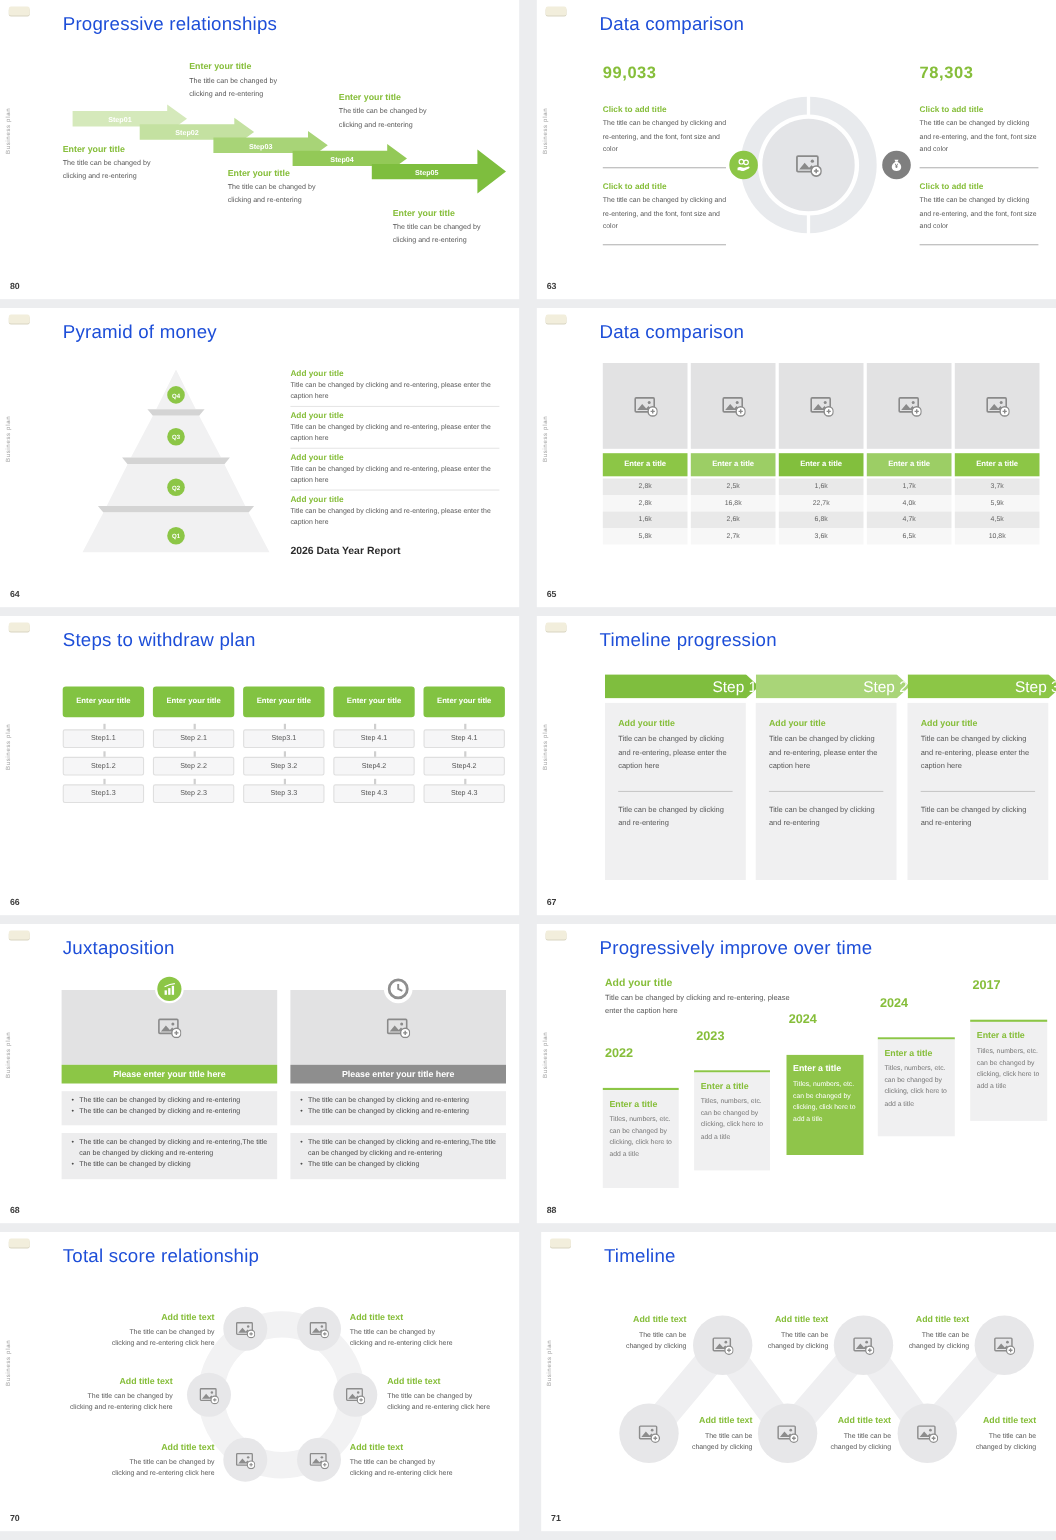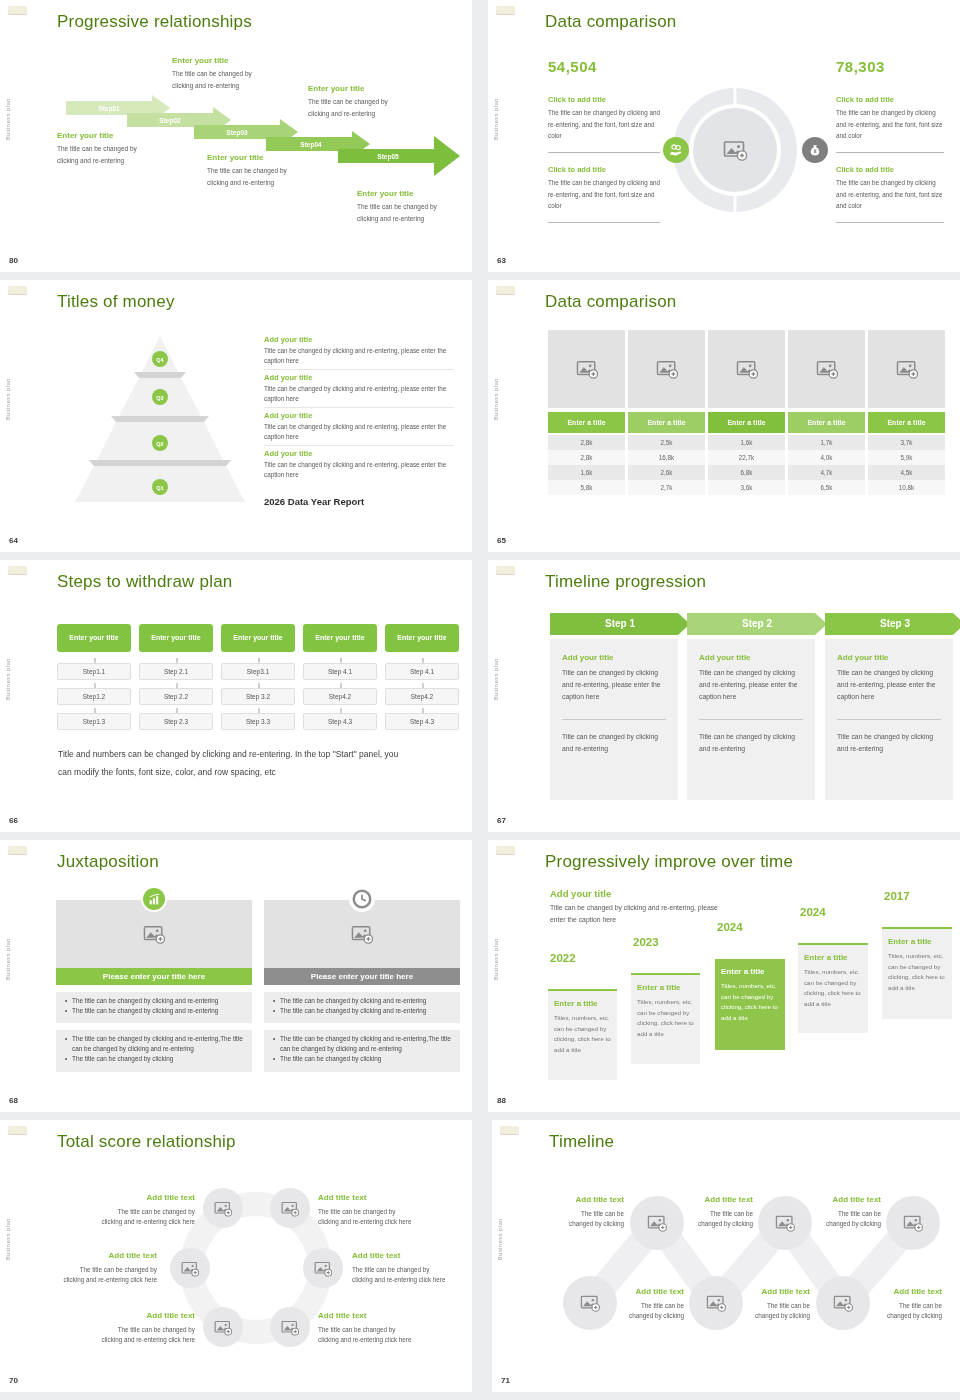--- a/index.html
+++ b/index.html
@@ -1,38 +1,38 @@
 <!DOCTYPE html>
 <html><head>
 <meta charset="utf-8">
 <style>
   html,body{margin:0;padding:0;}
   body{width:960px;height:1400px;background:#ECEDEF;font-family:"Liberation Sans",sans-serif;}
   .grid{display:grid;grid-template-columns:480px 480px;grid-auto-rows:280px;width:960px;height:1400px;}
   .cell{position:relative;}
   .slide{position:absolute;left:0;top:0;width:472px;height:272px;background:#fff;overflow:hidden;}
   .abs{position:absolute;}
-  .title{position:absolute;left:57px;top:12px;font-size:17px;color:#4d7c0f;letter-spacing:.2px;}
+  .title{position:absolute;left:57px;top:12px;font-size:17px;color:#1d4ed8;letter-spacing:.2px;}
   .num{position:absolute;left:9px;bottom:7px;font-size:8px;font-weight:bold;color:#3a3a3a;}
   .side{position:absolute;left:5px;top:98px;writing-mode:vertical-rl;transform:rotate(180deg);font-size:5.5px;color:#9b9b9b;letter-spacing:.6px;}
   .logo{position:absolute;left:8px;top:6px;width:19px;height:8px;background:#F2EEDC;border-radius:2px;box-shadow:0 1px 0 #d9d5c2;}
   .gt{color:#86BE3A;font-weight:bold;}
   .bd{color:#595959;}
   .ctr{text-align:center;}
   .rt{text-align:right;}
   .divider{border-top:1px solid #b5b5b5;}
   .soft-divider{border-top:1px solid #e6e6e6;}
   .imgbox{background:#E2E2E3;display:flex;align-items:center;justify-content:center;color:#8A8A8A;}
   .circle{border-radius:50%;display:flex;align-items:center;justify-content:center;}
   .gcell{background:#E7E7E9;}
   .hdr{color:#fff;font-weight:bold;font-size:7px;text-align:center;}
   .btn66{position:absolute;top:64px;width:74px;height:28px;background:#82C342;border-radius:3px;color:#fff;font-weight:bold;font-size:7px;text-align:center;line-height:28px;}
   .stepbox{position:absolute;width:74px;height:17px;background:#F6F6F7;border:1px solid #DFDFDF;border-radius:2px;box-sizing:border-box;font-size:6.5px;color:#555;text-align:center;line-height:15px;}
   .stepbox::before{content:"";position:absolute;top:-6px;left:50%;width:1.5px;height:5px;background:#CFCFCF;}
-  .banner{position:absolute;top:53px;width:140px;height:22px;line-height:22px;text-align:center;color:#fff;font-weight:bold;font-size:10px;clip-path:polygon(0 0,128px 0,140px 50%,128px 100%,0 100%);}
+  .banner{position:absolute;top:53px;width:140px;height:22px;line-height:22px;text-align:center;color:#fff;font-weight:normal;font-size:14px;clip-path:polygon(0 0,128px 0,140px 50%,128px 100%,0 100%);padding-left:48px;}
   .panel67{position:absolute;top:79px;width:128px;height:161px;background:#F0F0F1;}
   .bullet{position:relative;padding-left:8px;font-size:6.4px;line-height:1.55;color:#4a4a4a;}
   .bullet::before{content:"•";position:absolute;left:1px;top:0;}
   .ycard{position:absolute;background:#F0F0F1;box-sizing:border-box;padding:8px 6px;}
   .yline{position:absolute;border-top:2px solid #8CC646;}
   .year{position:absolute;font-size:11.5px;font-weight:bold;color:#86BE3A;}
   .t70{position:absolute;font-size:6.3px;line-height:1.6;color:#595959;}
   .t70 .gt,.t71 .gt{display:block;font-size:8px;margin-bottom:2px;}
   .t71{position:absolute;font-size:6.3px;line-height:1.6;color:#595959;}
 </style>
@@ -112,21 +112,21 @@
     </div>
     <div class="num">80</div>
   </div>
     </div>
 
   <div class="cell">
       <div class="slide" style="left:8px">
     <div class="logo"></div>
     <div class="side">Business plan</div>
     <div class="title">Data comparison</div>
-    <div class="abs gt" style="left:60px;top:58px;font-size:15px;letter-spacing:.5px">54,504</div>
+    <div class="abs gt" style="left:60px;top:58px;font-size:15px;letter-spacing:.5px">99,033</div>
     <div class="abs gt" style="left:60px;top:95px;font-size:7.5px">Click to add title</div>
     <div class="abs bd" style="left:60px;top:107px;width:120px;font-size:6.3px;line-height:1.85">The title can be changed by clicking and re-entering, and the font, font size and color</div>
     <div class="abs divider" style="left:60px;top:152px;width:112px"></div>
     <div class="abs gt" style="left:60px;top:165px;font-size:7.5px">Click to add title</div>
     <div class="abs bd" style="left:60px;top:177px;width:120px;font-size:6.3px;line-height:1.85">The title can be changed by clicking and re-entering, and the font, font size and color</div>
     <div class="abs divider" style="left:60px;top:222px;width:112px"></div>
     <svg class="abs" style="left:180px;top:84px" width="134" height="134">
       <circle cx="67" cy="66" r="62" fill="#E8EAED"></circle>
       <line x1="67" y1="2" x2="67" y2="130" stroke="#fff" stroke-width="3"></line>
       <circle cx="67" cy="66" r="46" fill="#fff"></circle>
@@ -153,21 +153,21 @@
     <div class="abs bd" style="left:348px;top:177px;width:108px;font-size:6.3px;line-height:1.85">The title can be changed by clicking and re-entering, and the font, font size and color</div>
     <div class="abs divider" style="left:348px;top:222px;width:108px"></div>
     <div class="num">63</div>
   </div>
     </div>
 
   <div class="cell">
       <div class="slide">
     <div class="logo"></div>
     <div class="side">Business plan</div>
-    <div class="title">Titles of money</div>
+    <div class="title">Pyramid of money</div>
     <svg class="abs" style="left:70px;top:50px" width="180" height="176">
       <polygon points="90,6 108,42 72,42" fill="#F1F1F2"></polygon>
       <polygon points="64,42 116,42 111,48 69,48" fill="#D4D4D4"></polygon>
       <polygon points="69,48 111,48 131,86 49,86" fill="#F1F1F2"></polygon>
       <polygon points="41,86 139,86 134,92 46,92" fill="#D4D4D4"></polygon>
       <polygon points="46,92 134,92 153,130 27,130" fill="#F1F1F2"></polygon>
       <polygon points="19,130 161,130 156,136 24,136" fill="#D4D4D4"></polygon>
       <polygon points="24,136 156,136 175,172 5,172" fill="#F1F1F2"></polygon>
       <circle cx="90" cy="29" r="8" fill="#8CC646"></circle>
       <circle cx="90" cy="67" r="8" fill="#8CC646"></circle>
@@ -284,23 +284,20 @@
     <div class="stepbox" style="left:139px;top:153px">Step 2.3</div>
     <div class="stepbox" style="left:221px;top:103px">Step3.1</div>
     <div class="stepbox" style="left:221px;top:128px">Step 3.2</div>
     <div class="stepbox" style="left:221px;top:153px">Step 3.3</div>
     <div class="stepbox" style="left:303px;top:103px">Step 4.1</div>
     <div class="stepbox" style="left:303px;top:128px">Step4.2</div>
     <div class="stepbox" style="left:303px;top:153px">Step 4.3</div>
     <div class="stepbox" style="left:385px;top:103px">Step 4.1</div>
     <div class="stepbox" style="left:385px;top:128px">Step4.2</div>
     <div class="stepbox" style="left:385px;top:153px">Step 4.3</div>
-    <div class="abs" style="left:58px;top:186px;font-size:8.5px;color:#3f3f3f;line-height:2.1">
-      <span>Title and numbers can be changed by clicking and re-entering. In the top "Start" panel, you</span><br><span>can modify the fonts, font size, color, and row spacing, etc</span>
-    </div>
     <div class="num">66</div>
   </div>
     </div>
 
   <div class="cell">
       <div class="slide" style="left:8px">
     <div class="logo"></div>
     <div class="side">Business plan</div>
     <div class="title">Timeline progression</div>
     <div class="banner" style="left:62px;background:#7FBE3E">Step 1</div>

